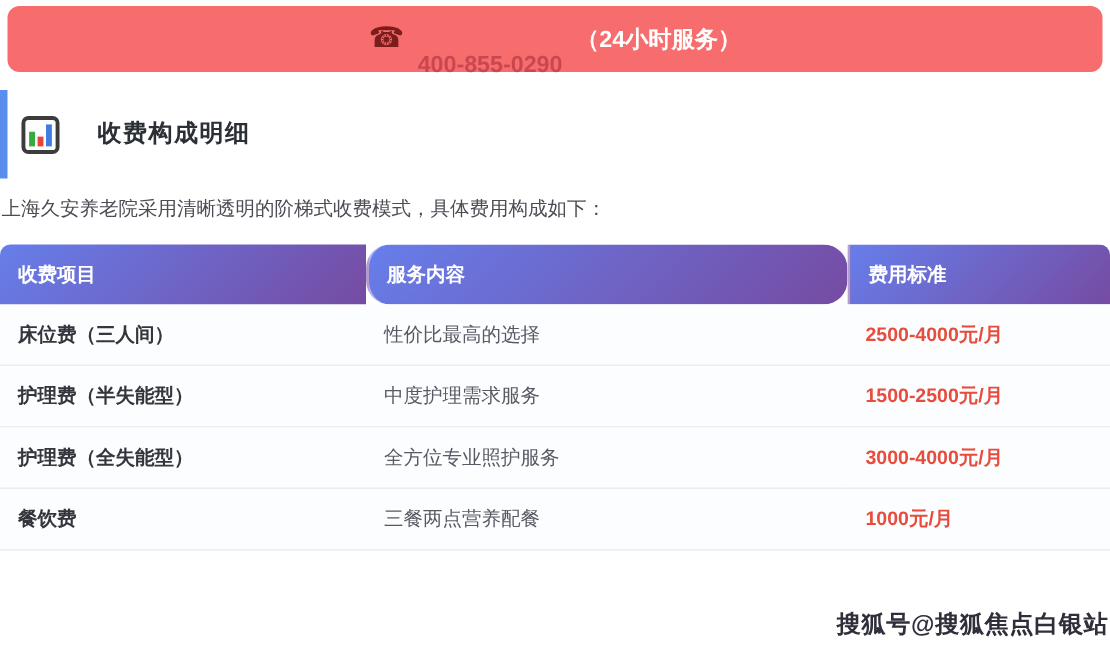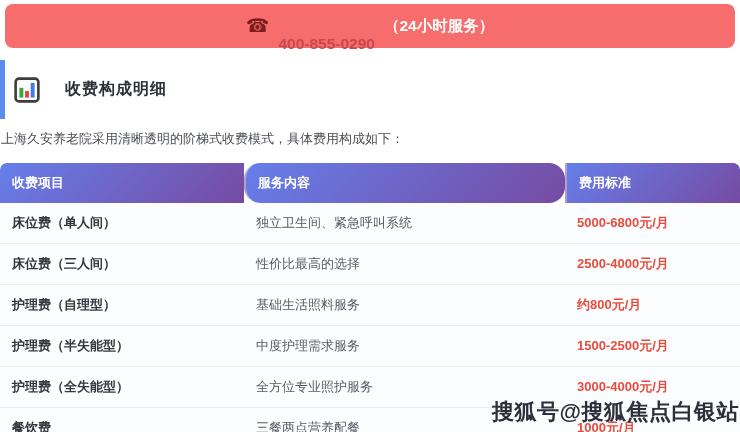--- a/index.html
+++ b/index.html
@@ -42,21 +42,21 @@
     font-size:13px; padding:11px 12px; background:#fcfdff;
     border-bottom:1px solid #e9edf4; overflow:hidden; white-space:nowrap;
   }
   td.fee-item-cell { font-weight:bold; color:#33363c; }
   td.service-cell { color:#565b63; }
   td.price-cell { font-weight:bold; }
 
   
   .watermark {
     position:absolute; right:1px; bottom:5px; z-index:5;
-    font-size:22px; font-weight:bold; color:#2e2f3a; letter-spacing:0.5px;
+    font-size:16px; font-weight:bold; color:#2e2f3a; letter-spacing:0.5px;
   }
 </style>
 </head>
 <body>
 
 <div class="banner" style="background: rgb(247, 108, 108);">
   <span class="phone-icon">☎</span>
   <span class="phone-number" style="color: rgb(201, 72, 79);">400-855-0290</span>
   <span>（24小时服务）</span>
 </div>
@@ -76,33 +76,23 @@
 <table class="fee-table">
   <thead>
     <tr>
       <th style="background: linear-gradient(135deg, rgb(102, 126, 234) 0%, rgb(118, 75, 162) 100%);">收费项目</th>
       <th style="background: linear-gradient(135deg, rgb(102, 126, 234) 0%, rgb(118, 75, 162) 100%);">服务内容</th>
       <th style="background: linear-gradient(135deg, rgb(102, 126, 234) 0%, rgb(118, 75, 162) 100%);">费用标准</th>
     </tr>
   </thead>
   <tbody>
       <tr>
-        <td class="fee-item-cell">床位费（单人间）</td>
-        <td class="service-cell">独立卫生间、紧急呼叫系统</td>
-        <td class="price-cell" style="color: rgb(231, 76, 60);">5000-6800元/月</td>
-      </tr>
-      <tr>
         <td class="fee-item-cell">床位费（三人间）</td>
         <td class="service-cell">性价比最高的选择</td>
         <td class="price-cell" style="color: rgb(231, 76, 60);">2500-4000元/月</td>
-      </tr>
-      <tr>
-        <td class="fee-item-cell">护理费（自理型）</td>
-        <td class="service-cell">基础生活照料服务</td>
-        <td class="price-cell" style="color: rgb(231, 76, 60);">约800元/月</td>
       </tr>
       <tr>
         <td class="fee-item-cell">护理费（半失能型）</td>
         <td class="service-cell">中度护理需求服务</td>
         <td class="price-cell" style="color: rgb(231, 76, 60);">1500-2500元/月</td>
       </tr>
       <tr>
         <td class="fee-item-cell">护理费（全失能型）</td>
         <td class="service-cell">全方位专业照护服务</td>
         <td class="price-cell" style="color: rgb(231, 76, 60);">3000-4000元/月</td>

